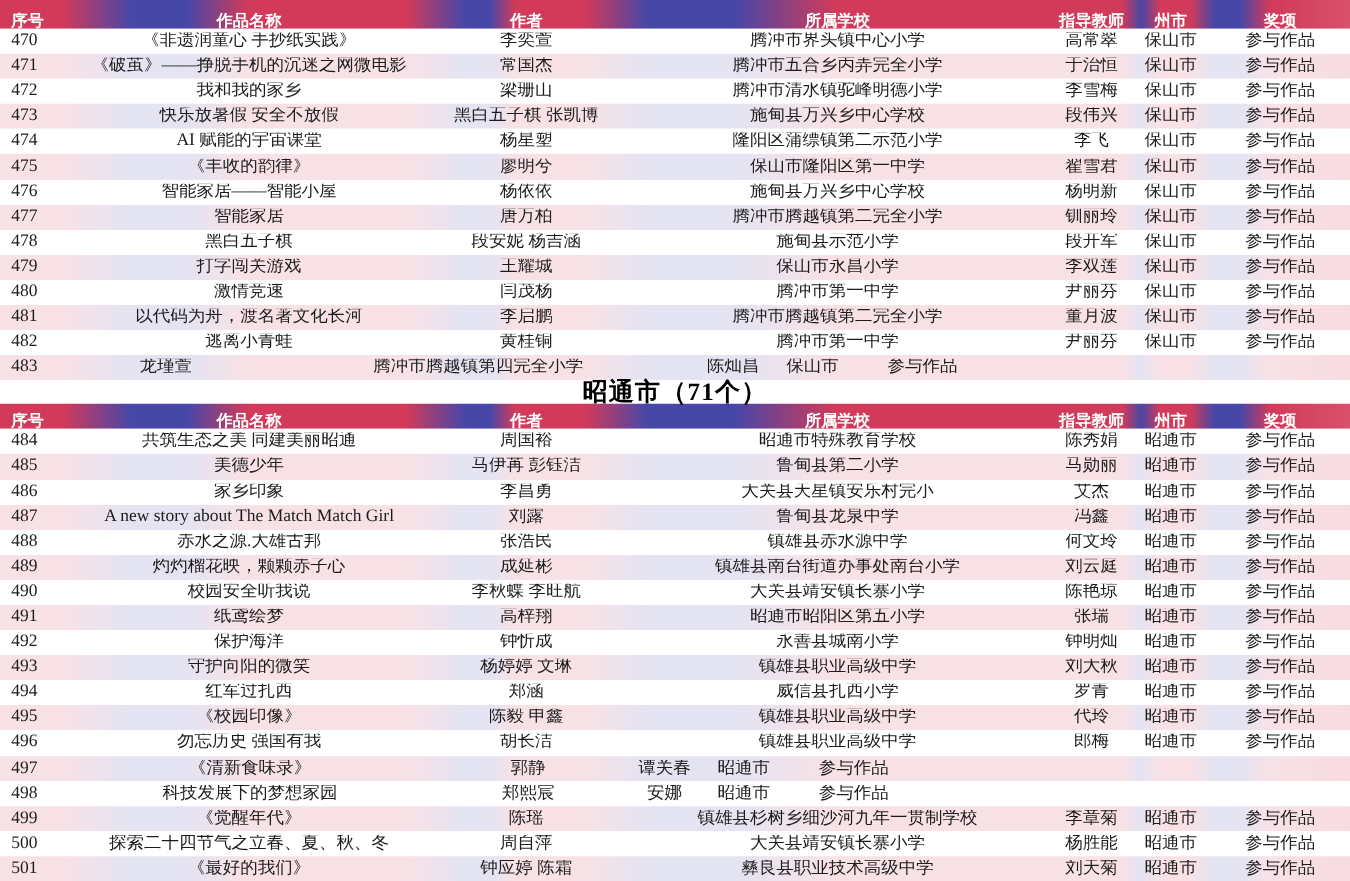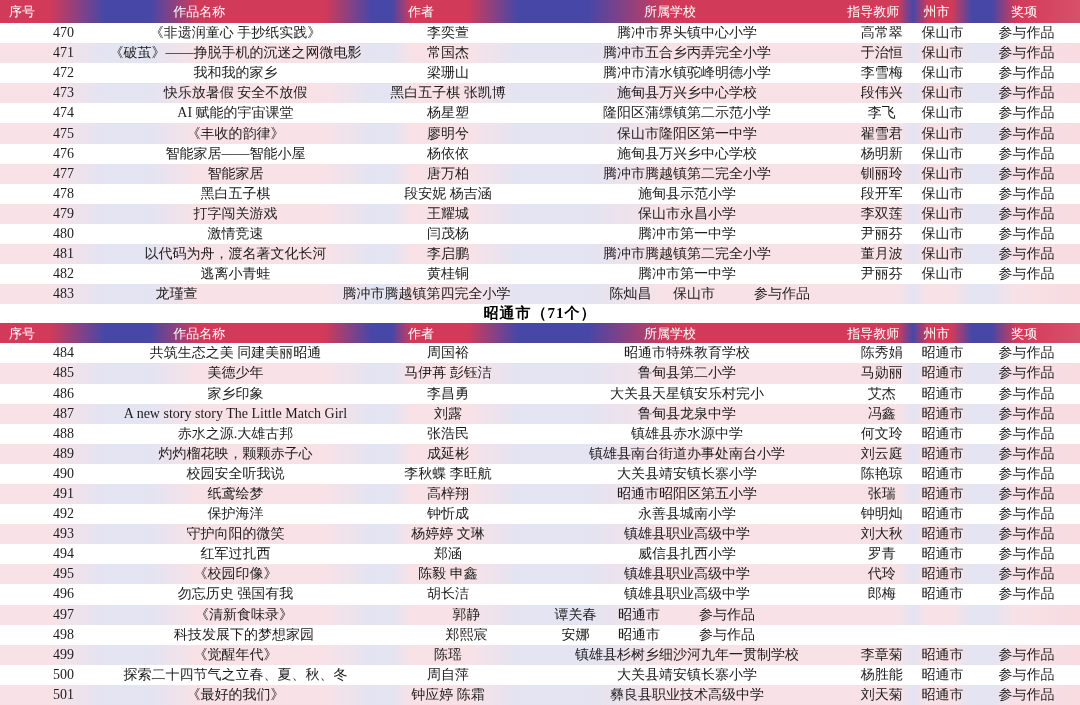--- a/index.html
+++ b/index.html
@@ -3,39 +3,39 @@
 <meta charset="utf-8">
 <style>
   html,body{margin:0;padding:0;background:#ffffff;}
   body{
     width:1080px;height:705px;overflow:hidden;
     font-family:"Liberation Serif","DejaVu Serif",serif;
     color:#1c1c1c;
   }
   .table{width:1080px;}
   .thead{
-    display:flex;align-items:center;height:23px;
+    display:flex;align-items:flex-end;height:23px;
     background:linear-gradient(90deg,
       #d23a59 0px,#d23a59 50px,
       #4747a8 105px,#4747a8 150px,
       #d23a59 198px,#d23a59 325px,
       #4747a8 372px,#4747a8 392px,
       #d23a59 412px,#d23a59 468px,
       #4747a8 518px,#4747a8 588px,
       #d23a59 668px,#d23a59 898px,
       #4747a8 913px,
       #d23a59 928px,#d23a59 952px,
       #4747a8 972px,#4747a8 992px,
       #d23a59 1016px,#d8506b 1080px);
     color:#ffffff;
     font-family:"Liberation Sans","DejaVu Sans",sans-serif;
-    font-weight:normal;font-size:13px;
+    font-weight:bold;font-size:13px;
   }
   .thead2{height:20px;}
-  .row{display:flex;align-items:center;height:20.1px;background:#ffffff;padding-left:44px;}
+  .row{display:flex;align-items:center;height:20.1px;background:#ffffff;}
   .tbody .row:nth-child(even){
     background:linear-gradient(90deg,
       rgba(210,58,89,0.15) 0px,rgba(210,58,89,0.15) 50px,
       rgba(71,71,168,0.15) 105px,rgba(71,71,168,0.15) 150px,
       rgba(210,58,89,0.15) 198px,rgba(210,58,89,0.15) 325px,
       rgba(71,71,168,0.15) 372px,rgba(71,71,168,0.15) 392px,
       rgba(210,58,89,0.15) 412px,rgba(210,58,89,0.15) 468px,
       rgba(71,71,168,0.15) 518px,rgba(71,71,168,0.15) 588px,
       rgba(210,58,89,0.15) 668px,rgba(210,58,89,0.15) 898px,
       rgba(71,71,168,0.15) 913px,
@@ -50,21 +50,21 @@
   .c0{width:55px;text-align:left;padding-left:9px;}
   .c1{width:290px;}
   .c2{width:155px;}
   .c3{width:345px;}
   .c4{width:63px;}
   .c5{width:64px;}
   .c6{width:112px;}
   .thead .cell{font-size:13px;}
   .section-title{
     height:19px;display:flex;align-items:center;justify-content:center;
-    font-weight:bold;font-size:15px;color:#000;background:#ffffff;
+    font-weight:bold;font-size:20px;color:#000;background:#ffffff;
     letter-spacing:1px;
   }
 </style>
 </head>
 <body>
 
 <div class="table">
 
   <div class="thead">
     <div class="cell c0">序号</div>
@@ -255,21 +255,21 @@
     <div class="cell c1">家乡印象</div>
     <div class="cell c2">李昌勇</div>
     <div class="cell c3">大关县天星镇安乐村完小</div>
     <div class="cell c4">艾杰</div>
     <div class="cell c5">昭通市</div>
     <div class="cell c6">参与作品</div>
   </div>
 
   <div class="row">
     <div class="cell c0">487</div>
-    <div class="cell c1">A new story story The Little Match Girl</div>
+    <div class="cell c1">A new story about The Match Match Girl</div>
     <div class="cell c2">刘露</div>
     <div class="cell c3">鲁甸县龙泉中学</div>
     <div class="cell c4">冯鑫</div>
     <div class="cell c5">昭通市</div>
     <div class="cell c6">参与作品</div>
   </div>
 
   <div class="row">
     <div class="cell c0">488</div>
     <div class="cell c1">赤水之源.大雄古邦</div>

